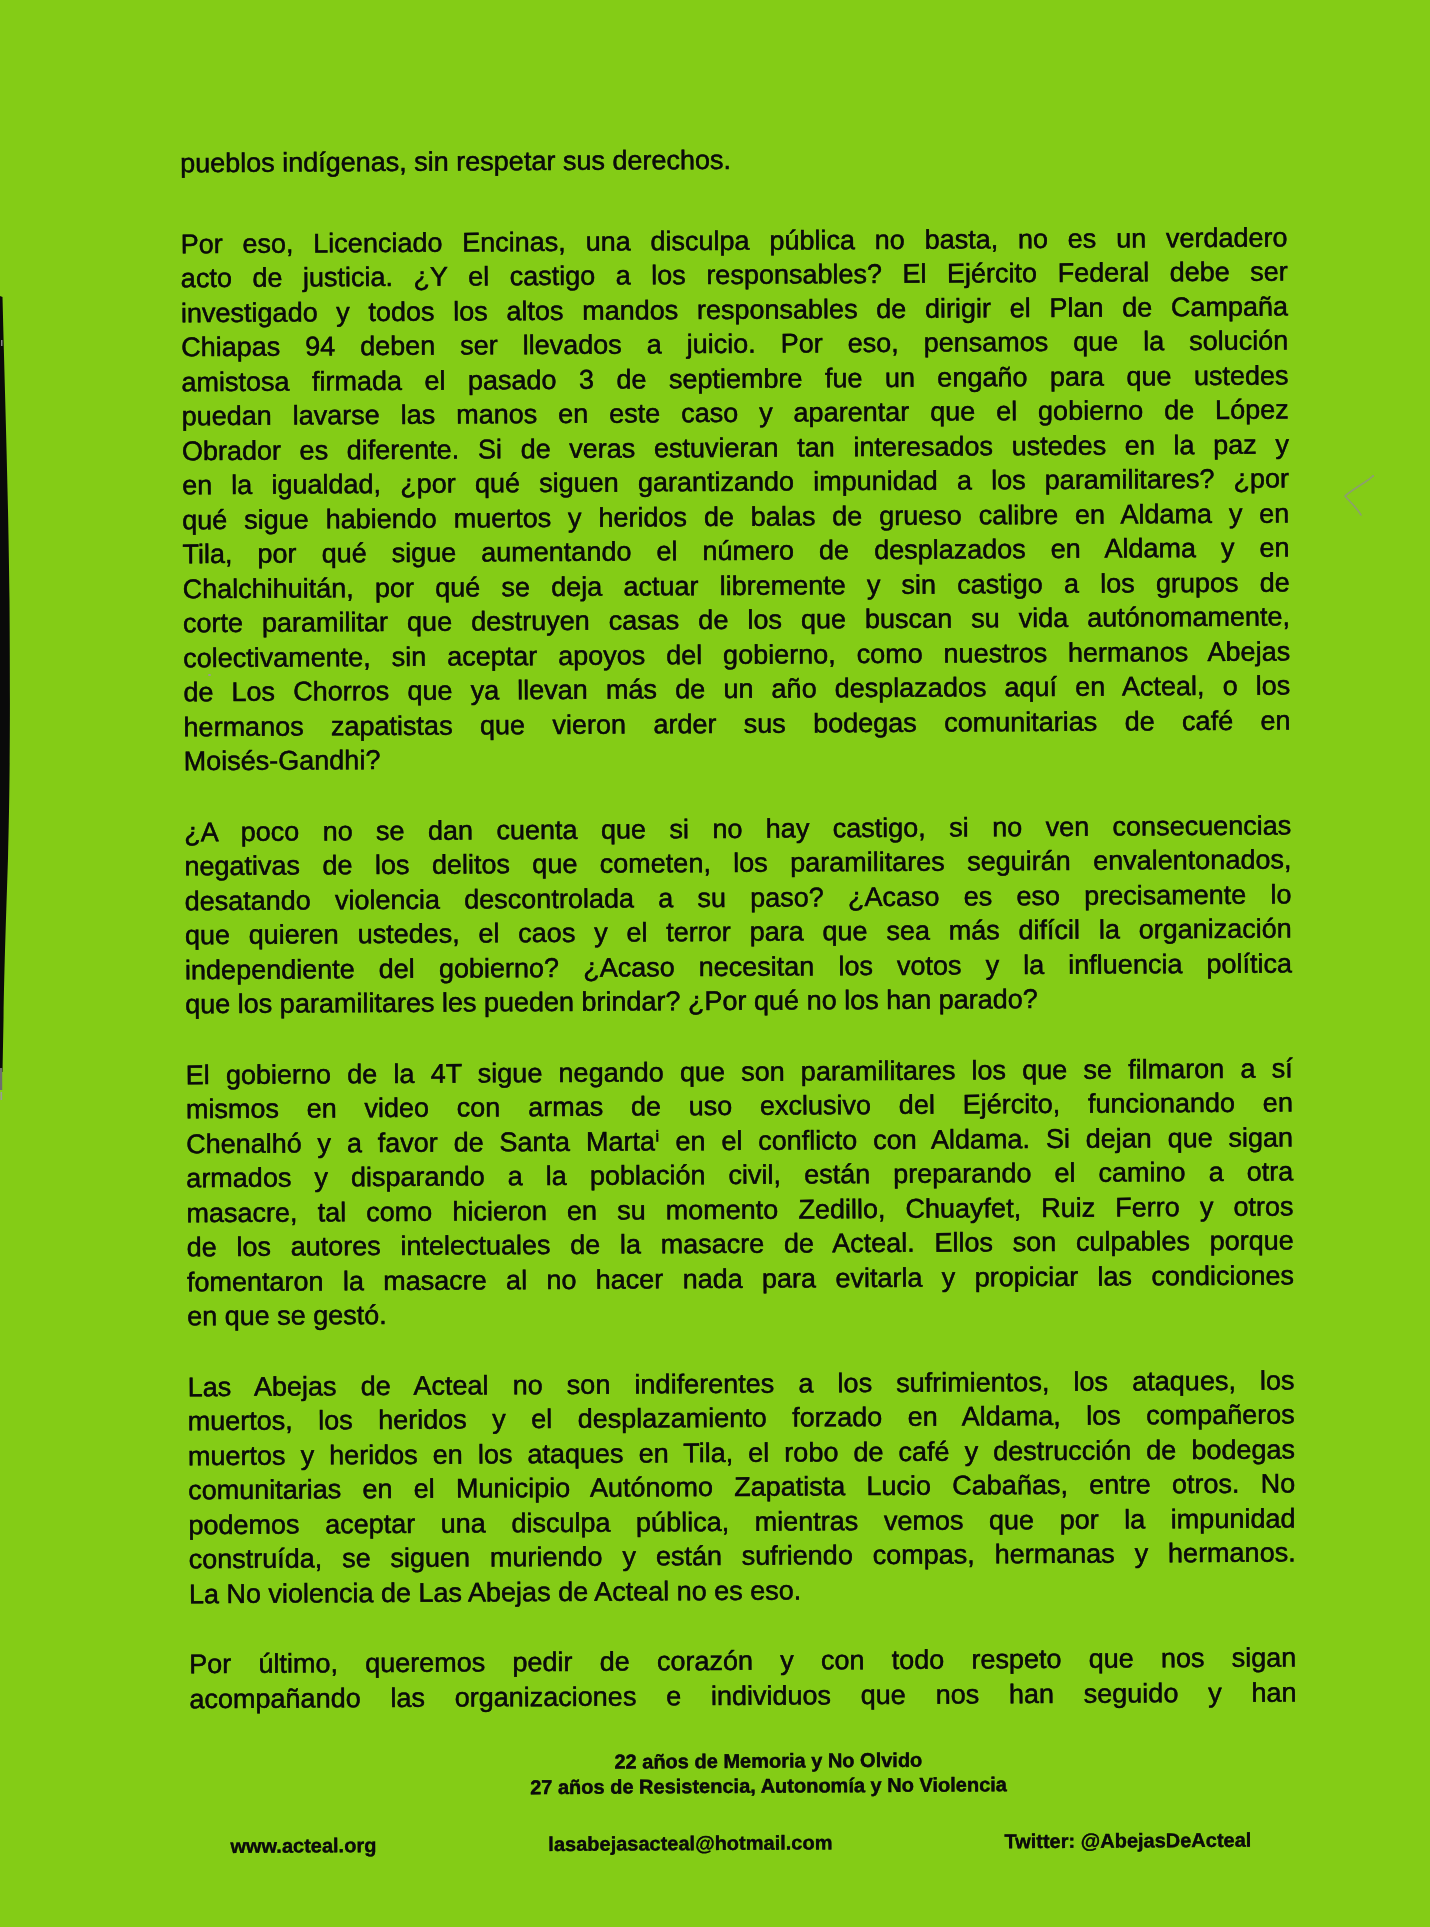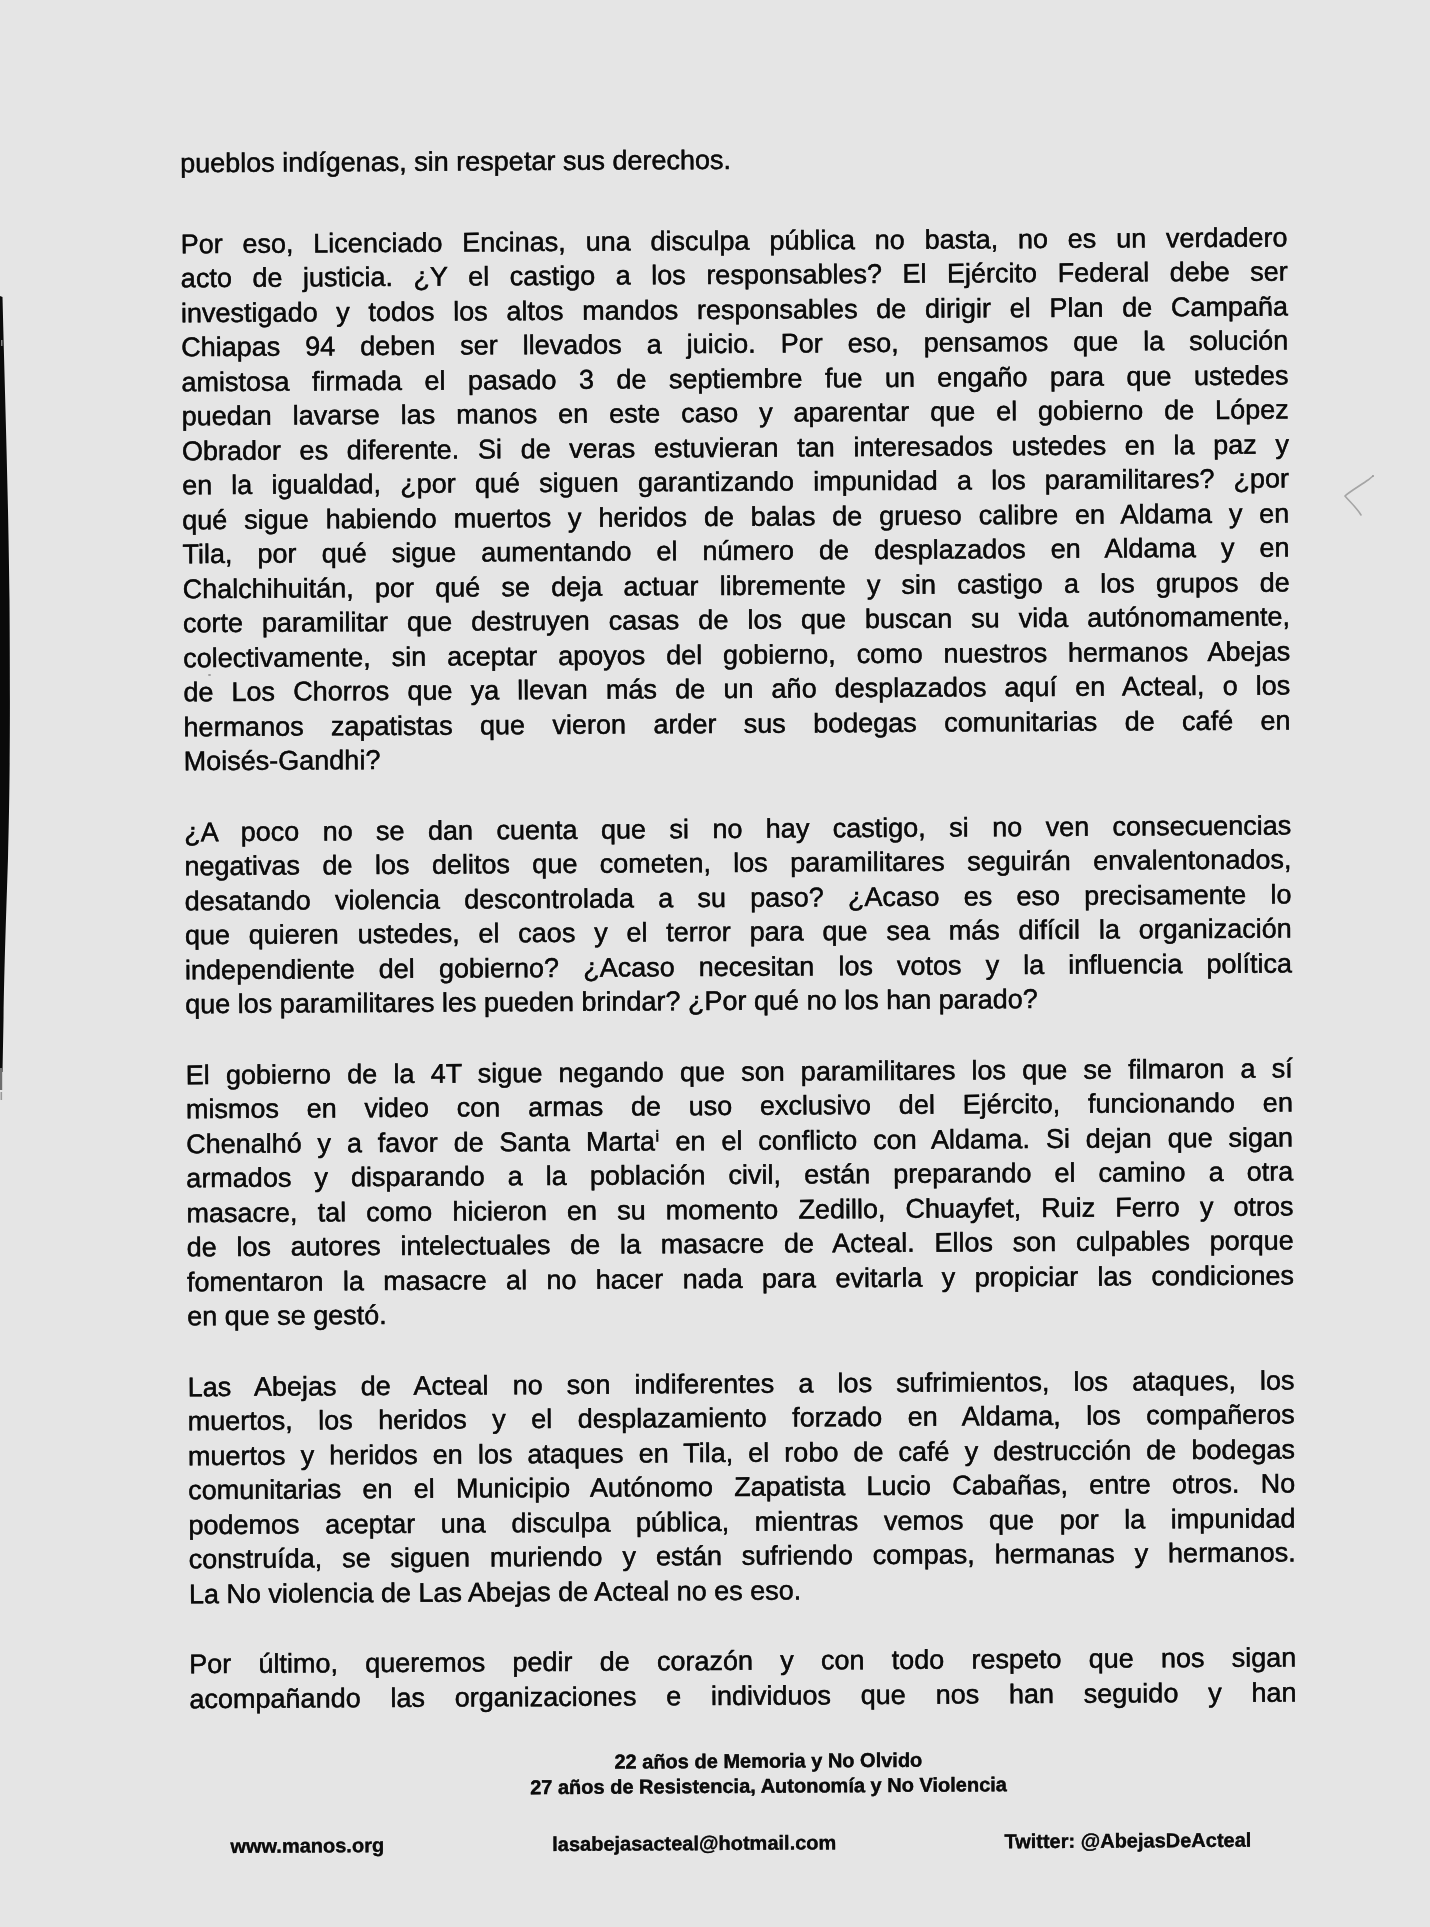--- a/index.html
+++ b/index.html
@@ -3,21 +3,21 @@
 <meta charset="utf-8">
 <style>
   html,body{margin:0;padding:0;}
   body{
     width:1430px;height:1927px;
     background:#ffffff;
     position:relative;
     overflow:hidden;
     font-family:"Liberation Sans","DejaVu Sans",sans-serif;
   }
-  .sheet{position:absolute;inset:0;background:#e5e5e5;}
+  .sheet{position:absolute;inset:0;background:#84cc16;}
   
   .content{
     position:absolute;
     left:180px;top:146px;width:1107px;
     transform:rotate(-0.35deg);
     transform-origin:40px 0;
     color:#0b0b0b;
     font-size:27px;
     line-height:34.5px;
     -webkit-text-stroke:0.45px #0b0b0b;
@@ -138,19 +138,19 @@
       <div class="ln">Por último, queremos pedir de corazón y con todo respeto que nos sigan</div>
       <div class="ln">acompañando las organizaciones e individuos que nos han seguido y han</div>
     </div>
 
     <div class="footer-center">
       <div>22 años de Memoria y No Olvido</div>
       <div>27 años de Resistencia, Autonomía y No Violencia</div>
     </div>
 
     <div class="footer-row">
-      <div class="cell">www.manos.org</div>
+      <div class="cell">www.acteal.org</div>
       <div class="cell">lasabejasacteal@hotmail.com</div>
       <div class="cell">Twitter: @AbejasDeActeal</div>
     </div>
 
   </div>
 </div>
 
 </body></html>

